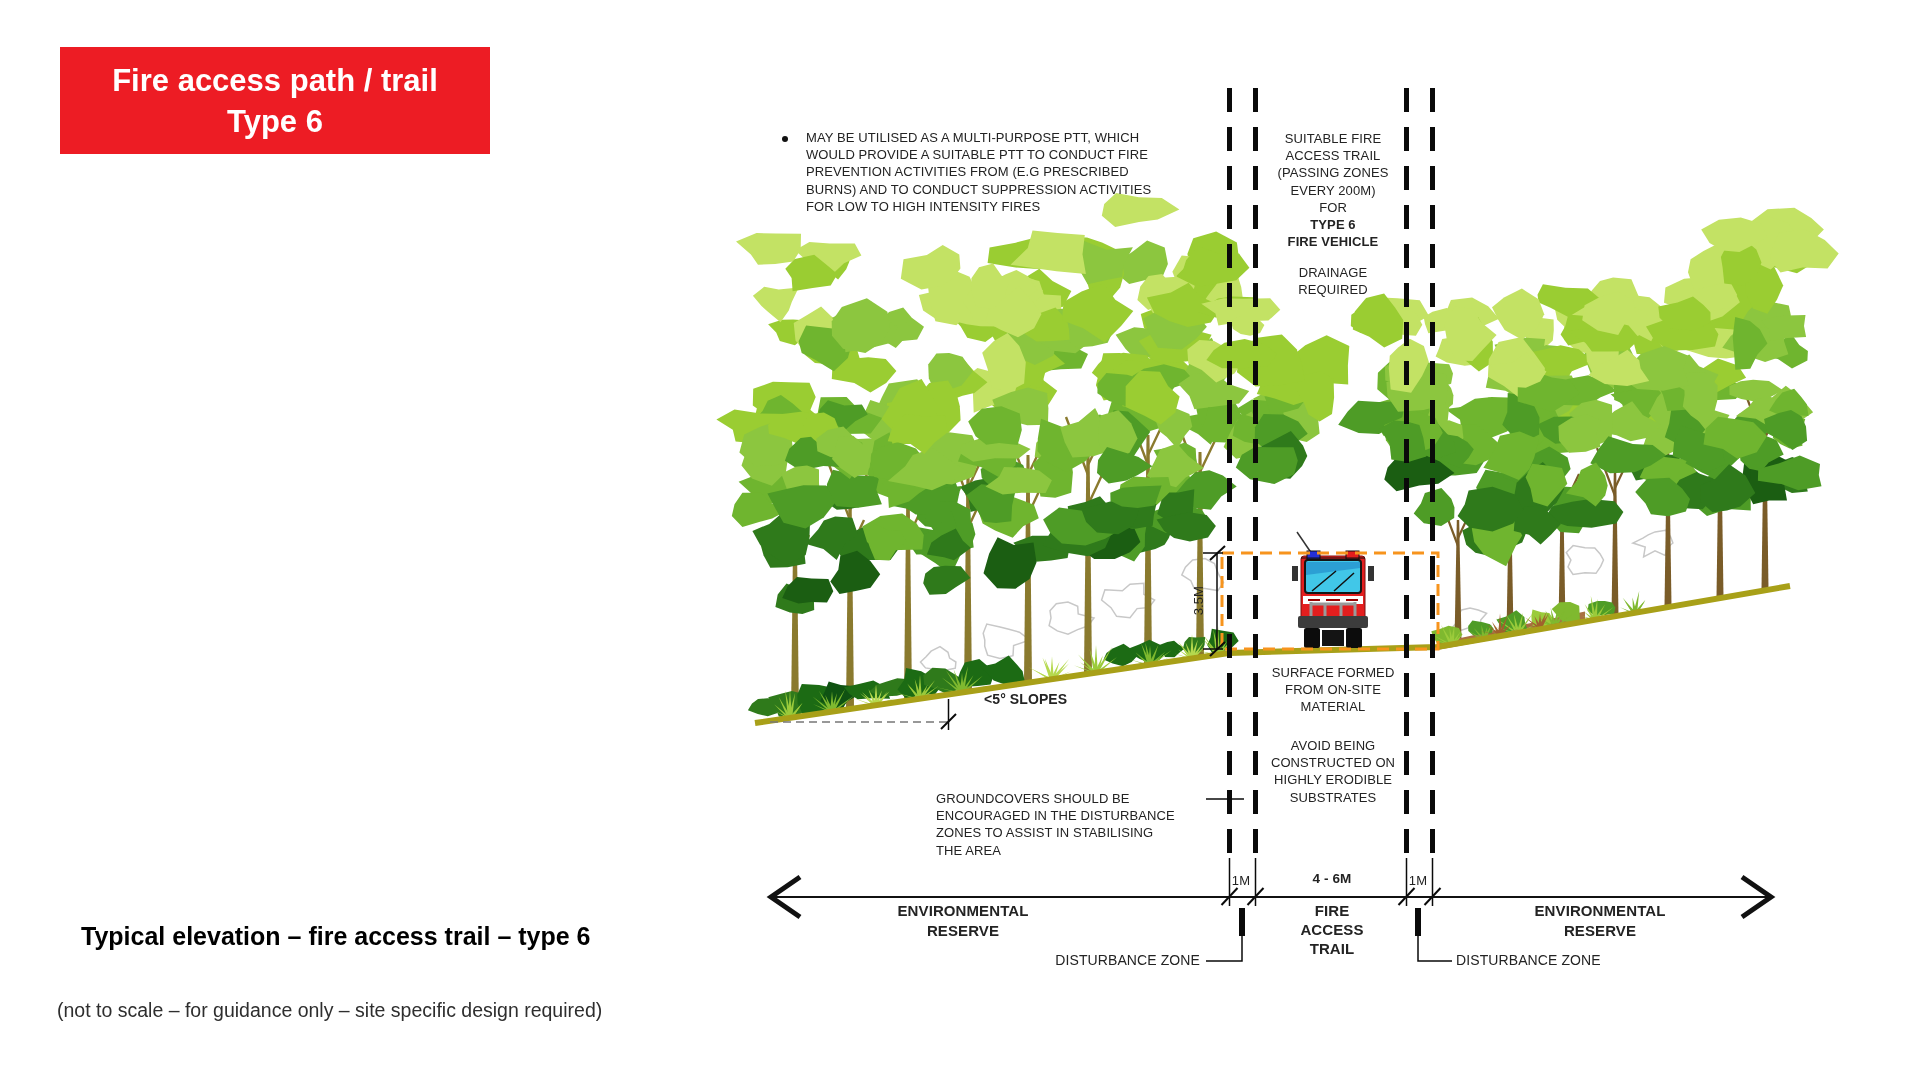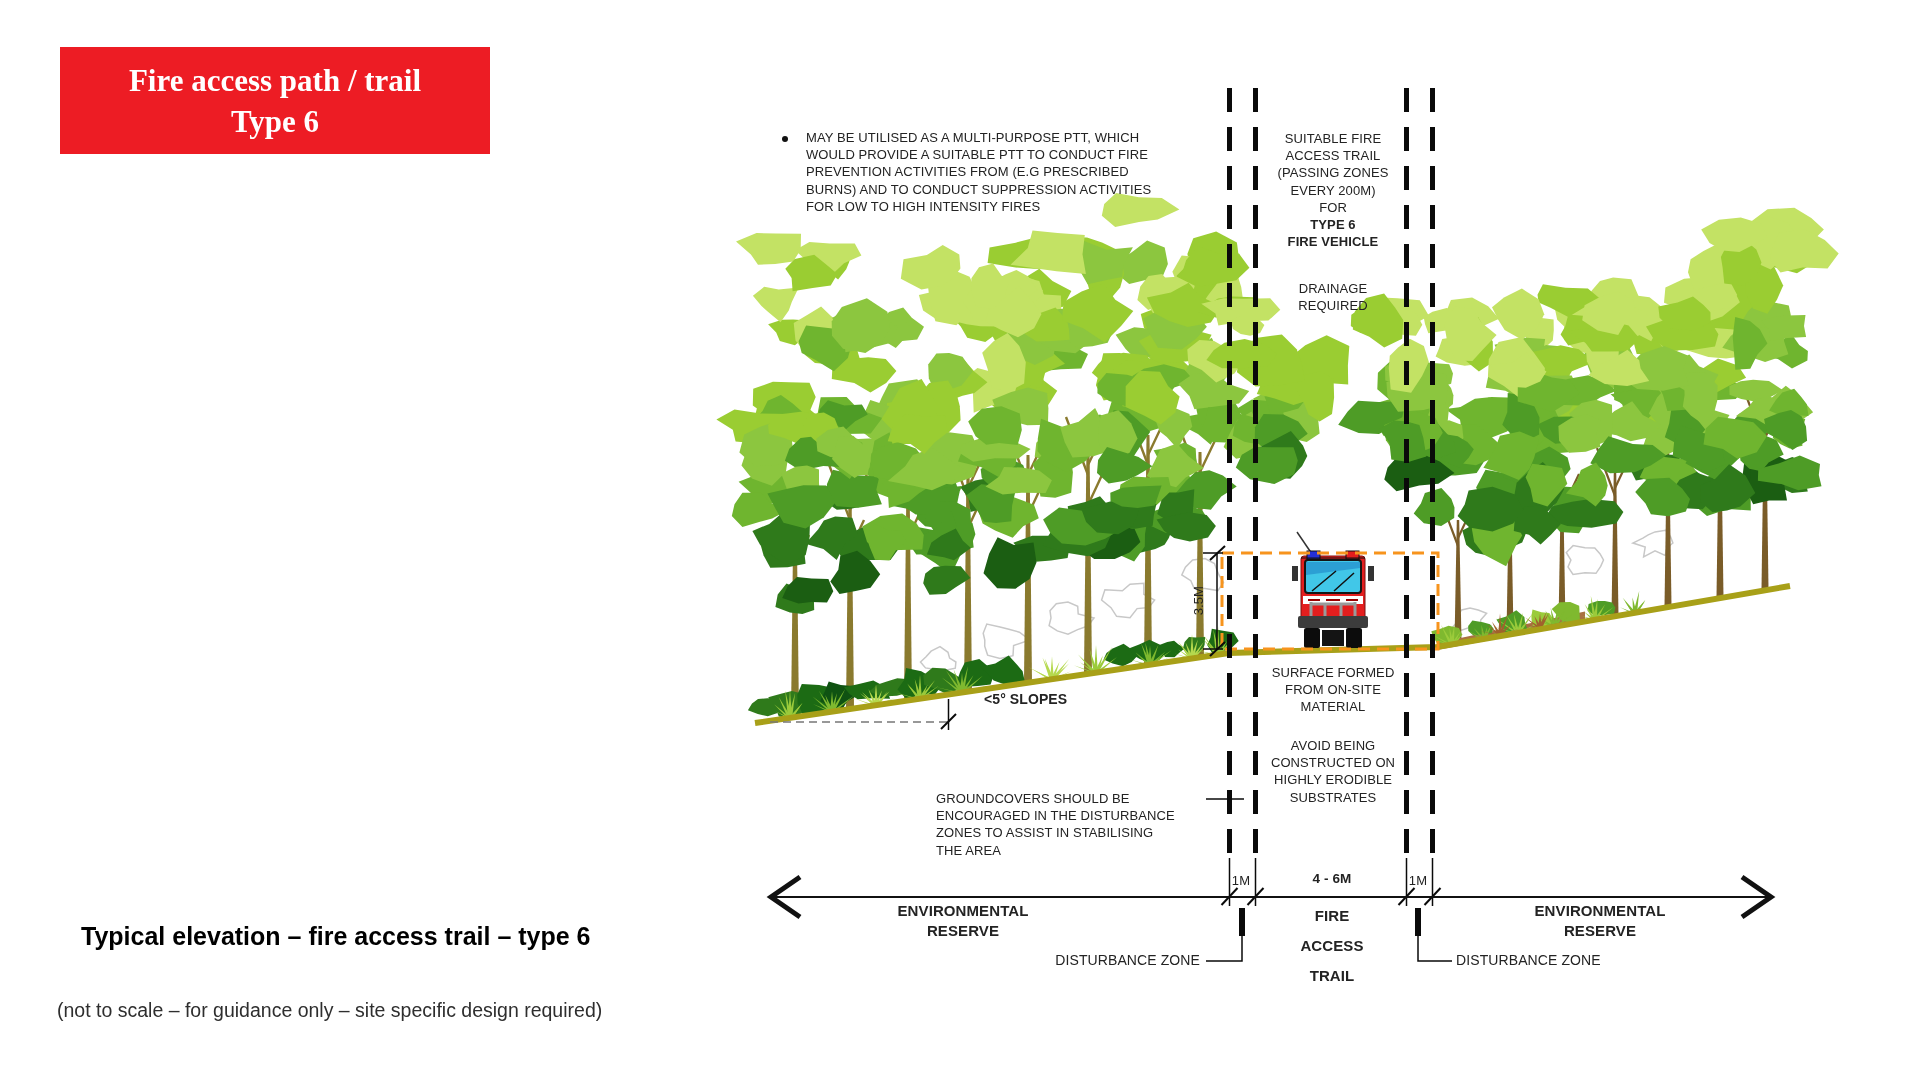--- a/index.html
+++ b/index.html
@@ -620,38 +620,38 @@
         <line x1="772" y1="897" x2="1770" y2="897" stroke="#111" stroke-width="2"></line>
         <polyline points="800,877 771,897 800,917" fill="none" stroke="#111" stroke-width="5"></polyline>
         <polyline points="1742,877 1771,897 1742,917" fill="none" stroke="#111" stroke-width="5"></polyline>
         <rect x="1239" y="908" width="6" height="28" fill="#0a0a0a"></rect>
         <rect x="1415" y="908" width="6" height="28" fill="#0a0a0a"></rect>
         <polyline points="1242,936 1242,961 1206,961" fill="none" stroke="#0a0a0a" stroke-width="1.5"></polyline>
         <polyline points="1418,936 1418,961 1452,961" fill="none" stroke="#0a0a0a" stroke-width="1.5"></polyline>
       </g>
   </svg>
 
-  <div id="title-box" style="background: rgb(237, 28, 36); color: rgb(255, 255, 255); font-family: Liberation Serif, serif;">Fire access path / trail
+  <div id="title-box" style="background: rgb(237, 28, 36); color: rgb(255, 255, 255);">Fire access path / trail
 Type 6</div>
 
   <div id="bullet-dot"></div>
   <div class="lbl" style="left:806px;top:129px;">MAY BE UTILISED AS A MULTI-PURPOSE PTT, WHICH
 WOULD PROVIDE A SUITABLE PTT TO CONDUCT FIRE
 PREVENTION ACTIVITIES FROM (E.G PRESCRIBED
 BURNS) AND TO CONDUCT SUPPRESSION ACTIVITIES
 FOR LOW TO HIGH INTENSITY FIRES</div>
 
   <div class="lbl ctr" style="left:1243px;top:130px;width:180px;">SUITABLE FIRE
 ACCESS TRAIL
 (PASSING ZONES
 EVERY 200M)
 FOR</div>
   <div class="lbl ctr b" style="left:1243px;top:216px;width:180px;">TYPE 6
 FIRE VEHICLE</div>
-  <div class="lbl ctr" style="left:1243px;top:280px;width:180px;">DRAINAGE
+  <div class="lbl ctr" style="left:1243px;top:264px;width:180px;">DRAINAGE
 REQUIRED</div>
 
   <div class="lbl ctr" style="left:1167px;top:592px;width:64px;transform:rotate(-90deg);">3.5M</div>
   <div class="lbl b" style="left:984px;top:691px;font-size:14px;">&lt;5° SLOPES</div>
 
   <div class="lbl ctr" style="left:1243px;top:664px;width:180px;">SURFACE FORMED
 FROM ON-SITE
 MATERIAL</div>
   <div class="lbl ctr" style="left:1243px;top:737px;width:180px;">AVOID BEING
 CONSTRUCTED ON
@@ -661,21 +661,21 @@
 ENCOURAGED IN THE DISTURBANCE
 ZONES TO ASSIST IN STABILISING
 THE AREA</div>
 
   <div class="lbl ctr" style="left:1227px;top:872px;width:28px;">1M</div>
   <div class="lbl ctr" style="left:1283px;top:870px;width:98px;font-size:13.5px;font-weight:bold;">4 - 6M</div>
   <div class="lbl ctr" style="left:1404px;top:872px;width:28px;">1M</div>
 
   <div class="lbl ctr b" style="left:863px;top:901px;width:200px;font-size:15px;line-height:19.5px;">ENVIRONMENTAL
 RESERVE</div>
-  <div class="lbl ctr b" style="left:1278px;top:901px;width:108px;font-size:15px;line-height:30px;">FIRE
+  <div class="lbl ctr b" style="left:1278px;top:901px;width:108px;font-size:15px;line-height:19px;">FIRE
 ACCESS
 TRAIL</div>
   <div class="lbl ctr b" style="left:1500px;top:901px;width:200px;font-size:15px;line-height:19.5px;">ENVIRONMENTAL
 RESERVE</div>
 
   <div class="lbl" style="left:1000px;top:952px;width:200px;text-align:right;font-size:14px;">DISTURBANCE ZONE</div>
   <div class="lbl" style="left:1456px;top:952px;font-size:14px;">DISTURBANCE ZONE</div>
 
   <div id="cap-title">Typical elevation –  fire access trail – type 6</div>
   <div id="cap-sub">(not to scale – for guidance only – site specific design required)</div>

